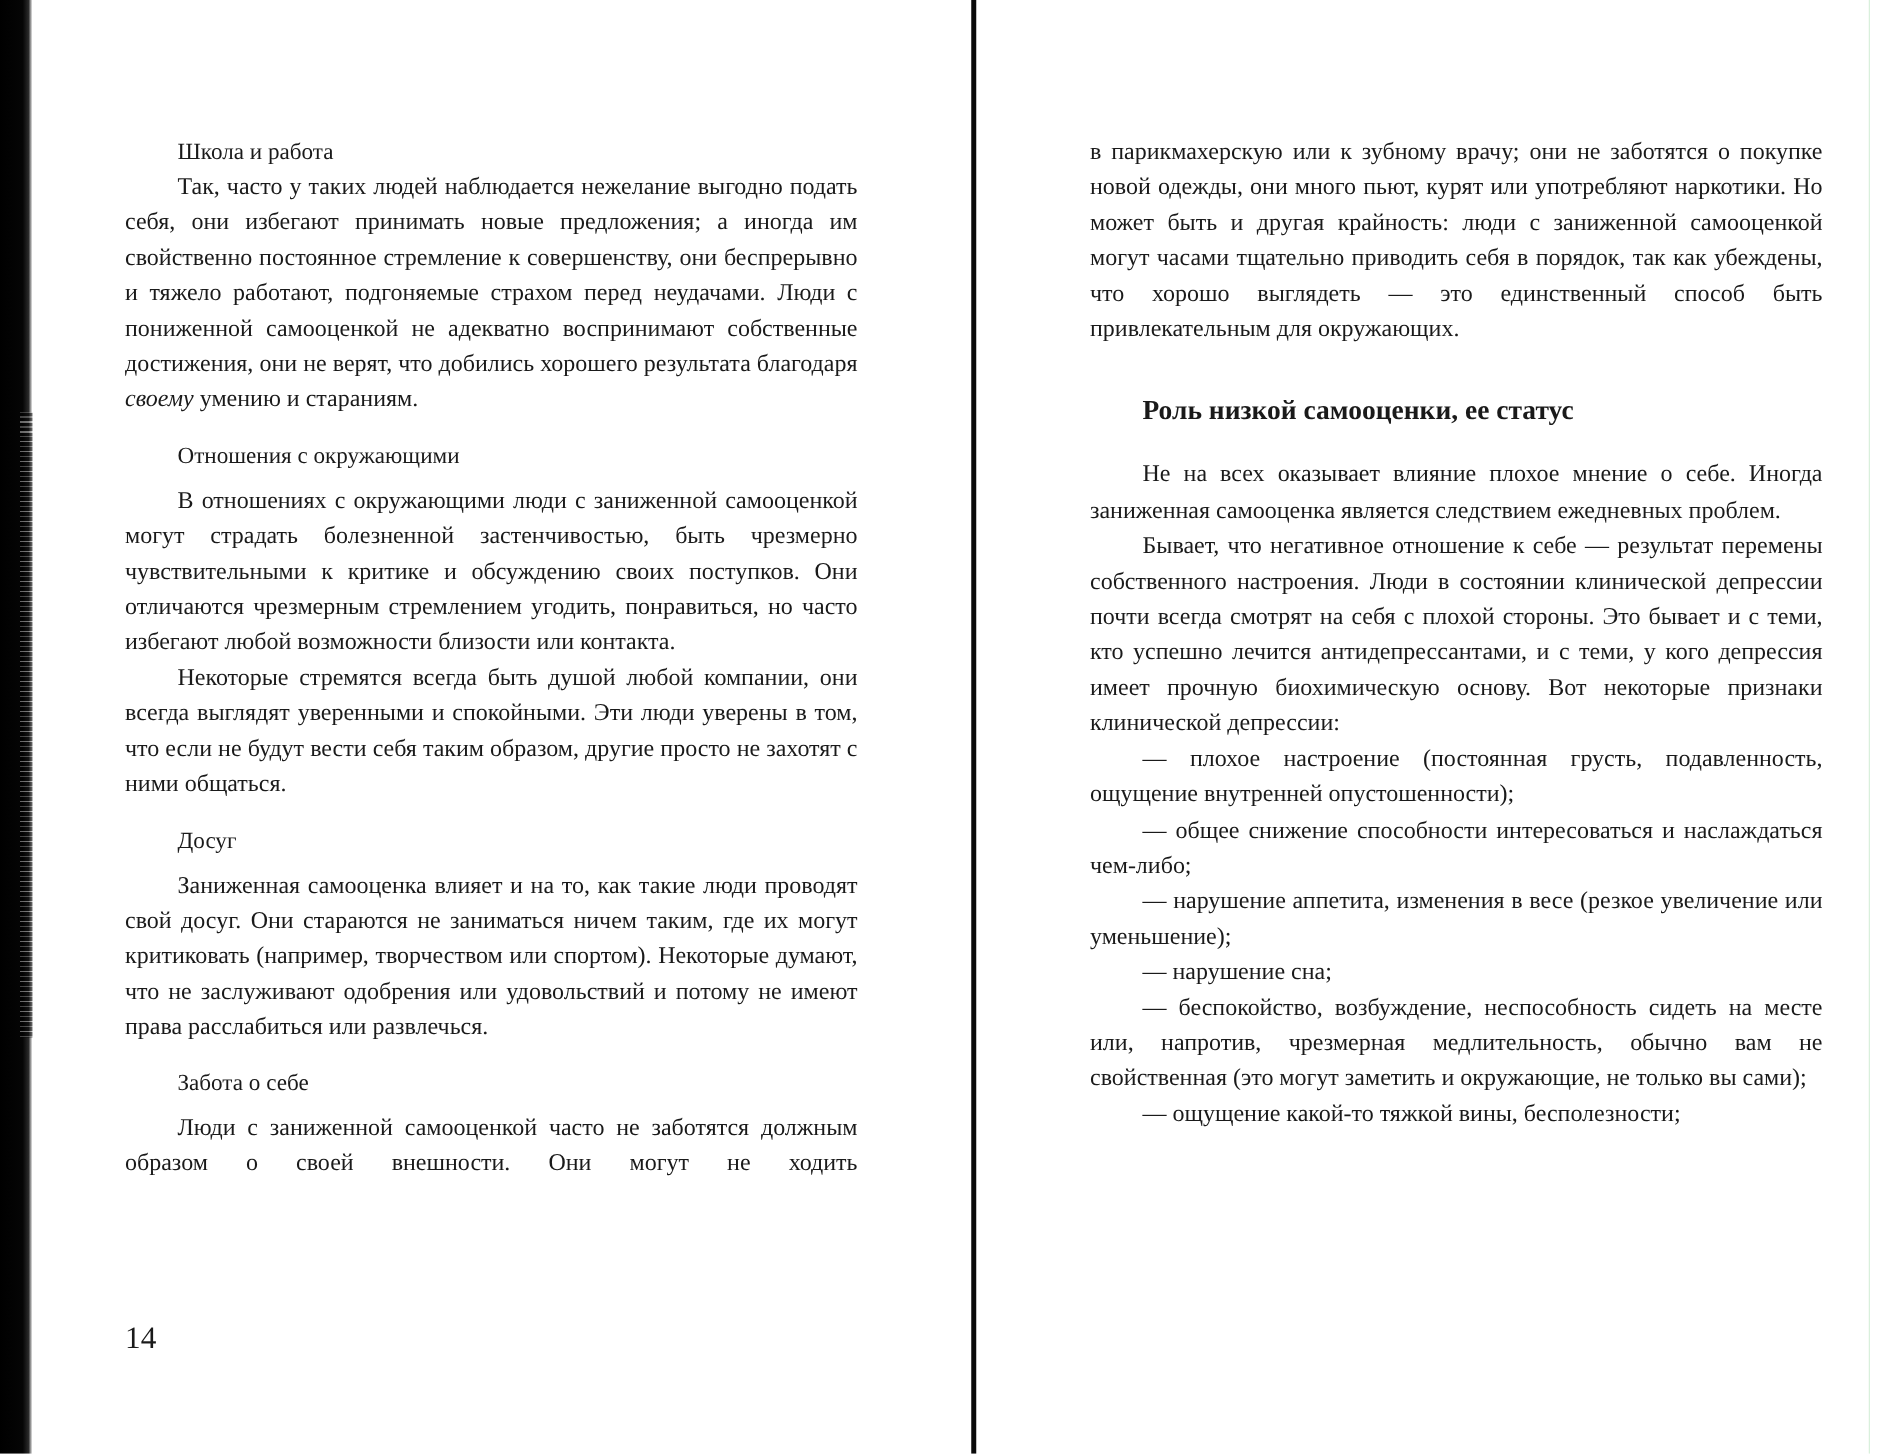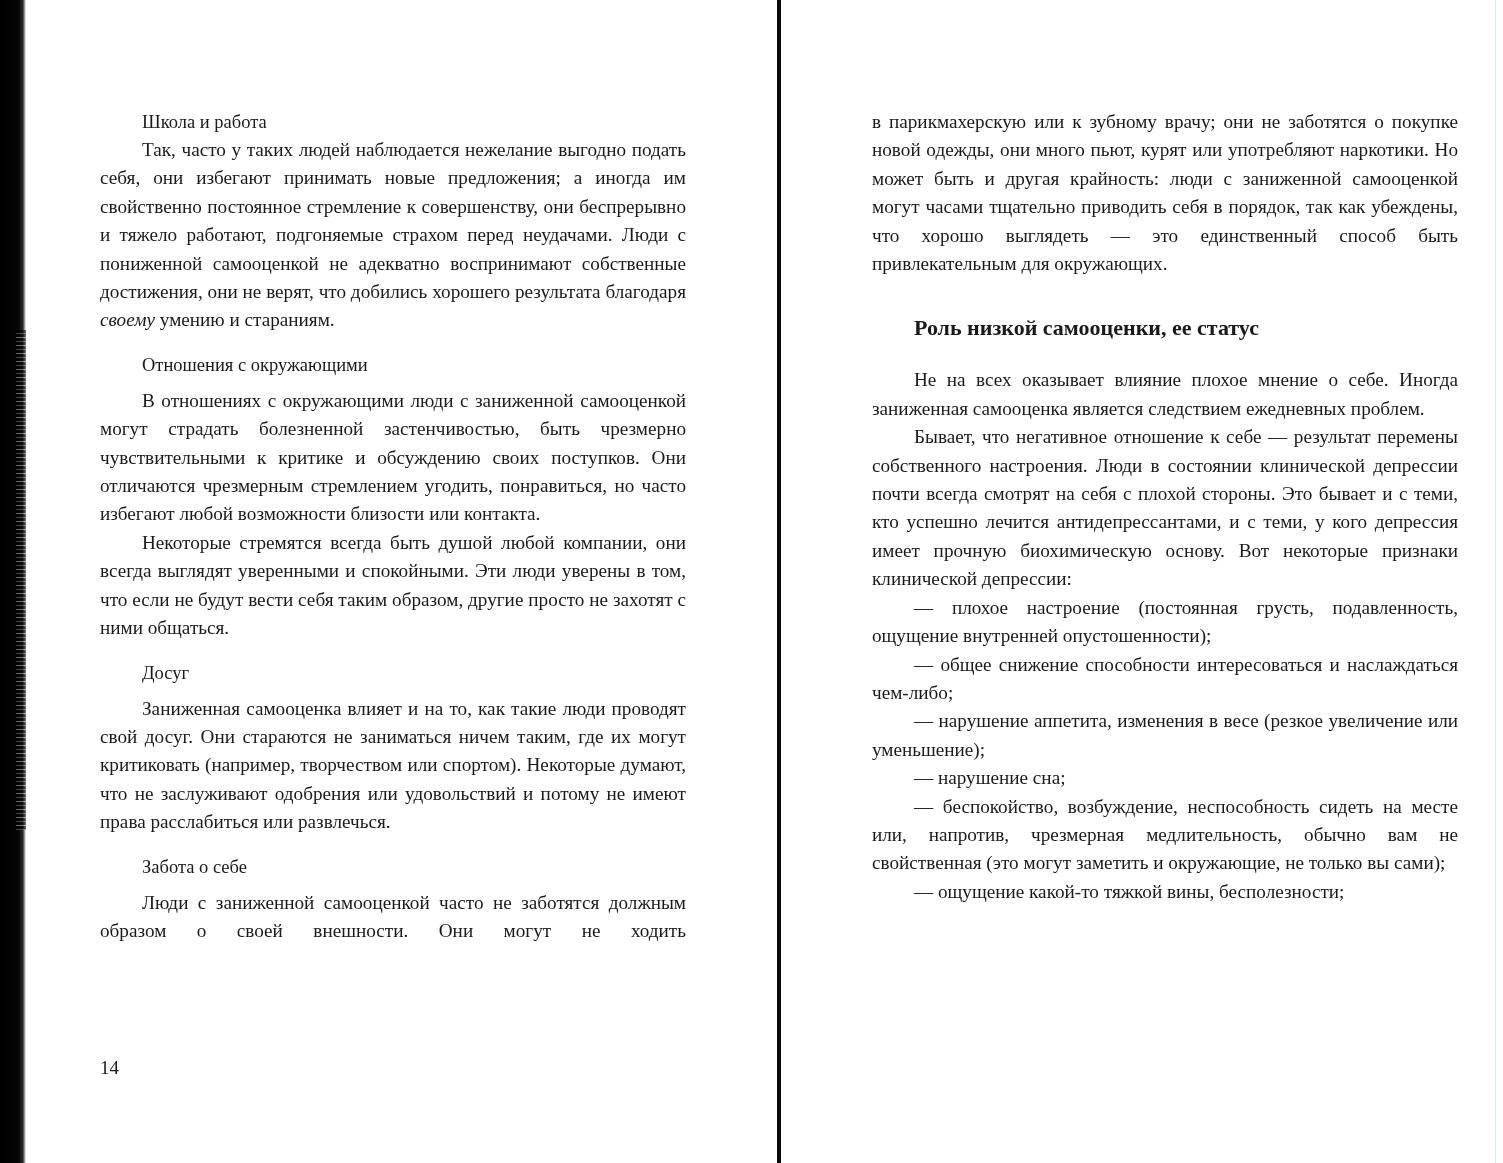--- a/index.html
+++ b/index.html
@@ -69,21 +69,21 @@
       line-height: 28px;
       margin: 36px 0 24px 42px;
       text-align: left;
     }
     .list-item {
       text-indent: 42px;
     }
     .page-num {
       position: absolute;
       top: 1057px;
-      font-size: 19px;
+      font-size: 25px;
     }
     .page-num.left { left: 100px; }
     .page-num.right { left: 1502px; margin-top: 48px; }
     em { font-style: italic; }
   </style>
 </head>
 <body>
 
 <div class="binding-shadow"></div>
 <div class="binding-noise"></div>

